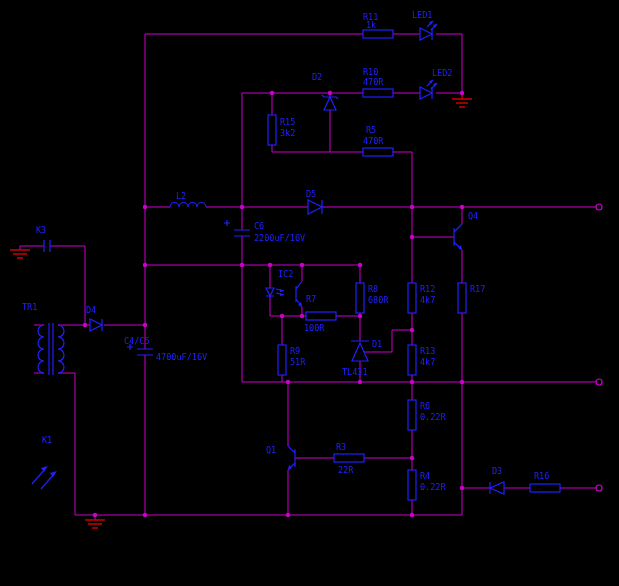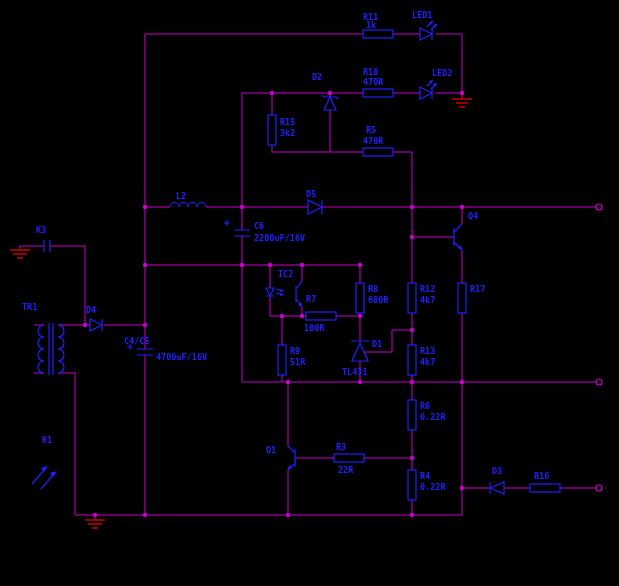--- a/index.html
+++ b/index.html
@@ -1,16 +1,16 @@
 <!DOCTYPE html>
 <html><head>
 <meta charset="utf-8">
 <style>
   html,body{margin:0;padding:0;background:#000;}
-  .canvas{position:relative;width:619px;height:586px;background:#000000;overflow:hidden;font-weight:bold;}
+  .canvas{position:relative;width:619px;height:586px;background:#000000;overflow:hidden;}
   svg{display:block;}
   .wire{stroke:#CC00CC;stroke-width:1;fill:none;}
   .dot{fill:#CC00CC;stroke:none;}
   .comp{stroke:#2020FF;stroke-width:1.2;fill:none;}
   .compfill{fill:#2020FF;stroke:none;}
   .gnd{stroke:#CC0000;stroke-width:1.4;fill:none;}
   .term{stroke:#CC00CC;stroke-width:1.2;fill:#000;}
   text{font-family:"DejaVu Sans Mono", monospace;font-size:8.5px;fill:#2020FF;}
 </style>
 </head>

